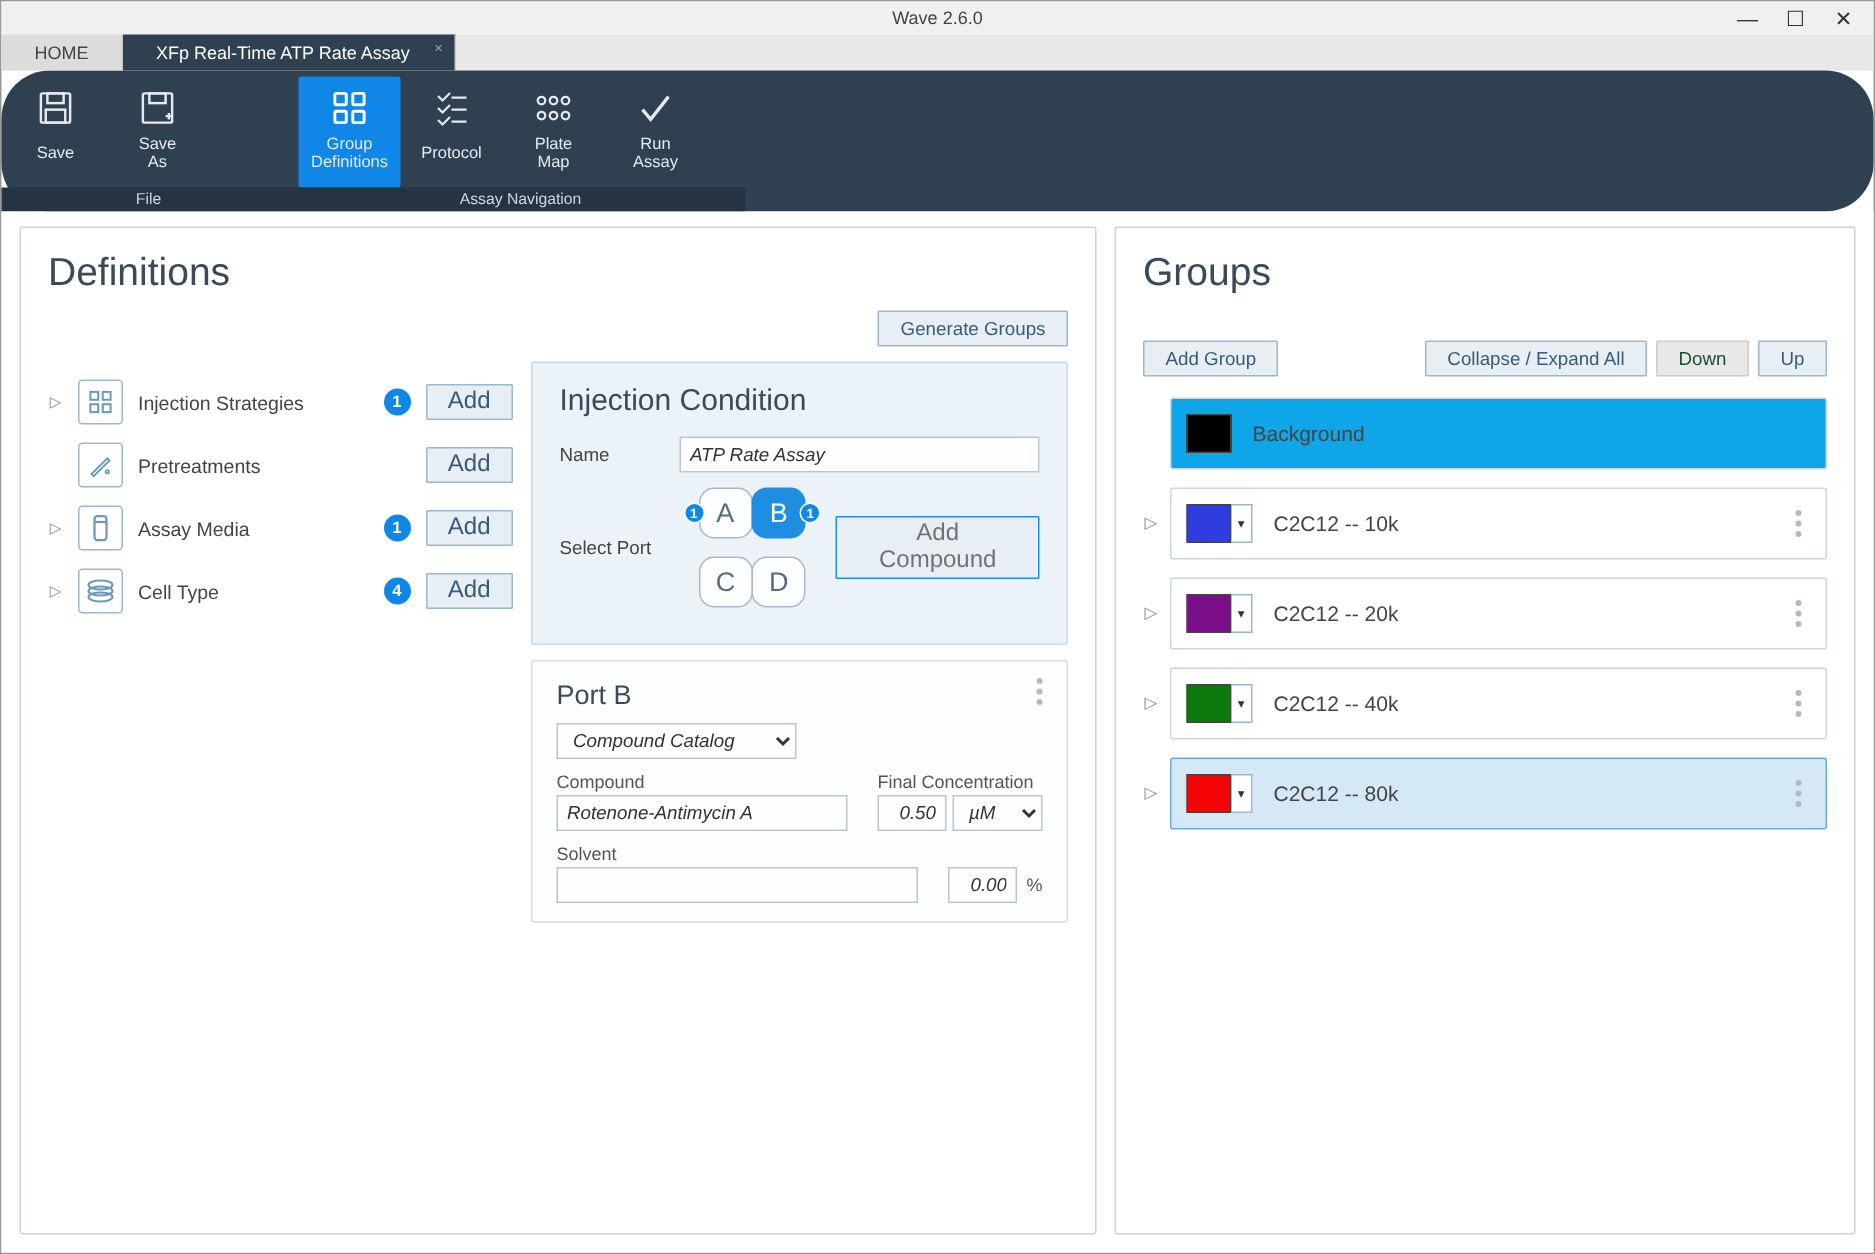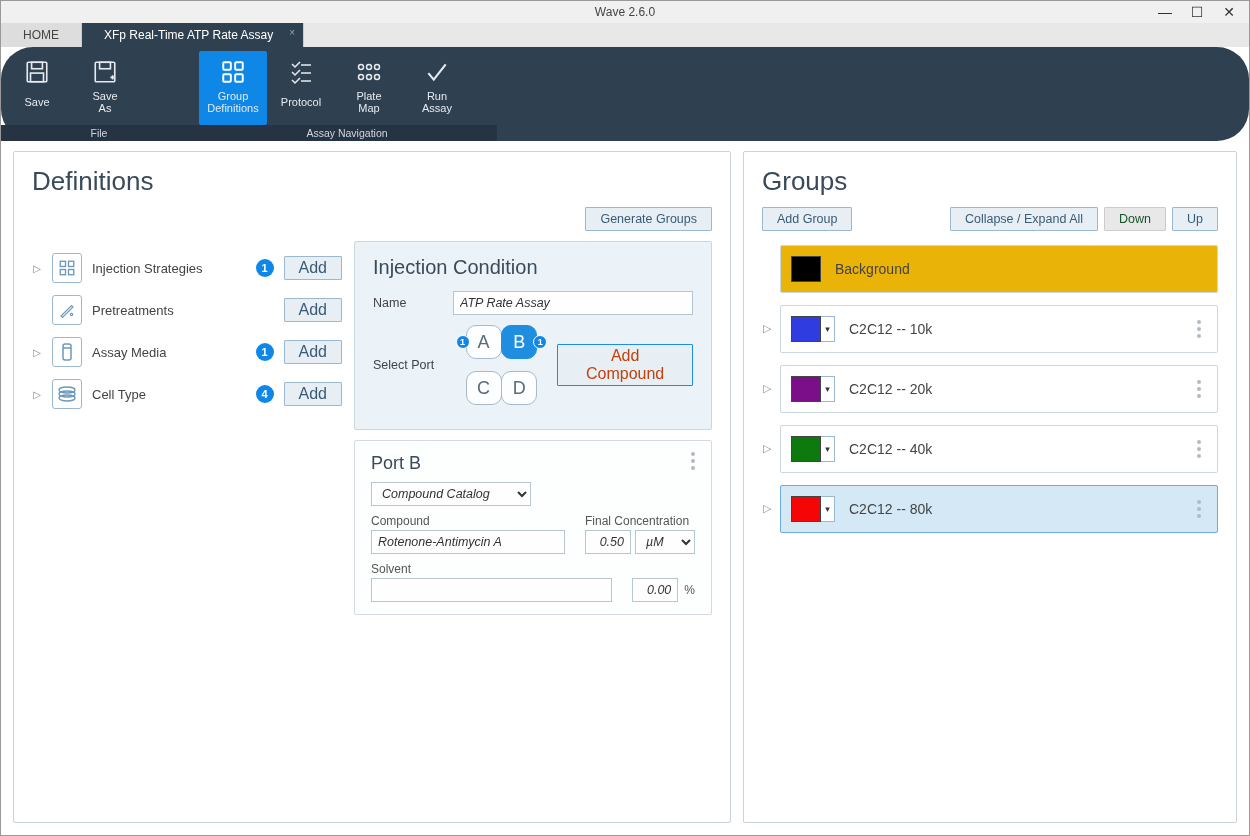--- a/index.html
+++ b/index.html
@@ -63,26 +63,26 @@
 
   .portb-card { border:1px solid #d2dbe2; background:#fdfefe; border-radius:2px; margin-top:10px; padding:12px 16px; position:relative;}
   .kebab { position:absolute; right:10px; top:10px; width:16px; height:20px; display:flex; flex-direction:column; align-items:center; justify-content:center; gap:3px; cursor:pointer;}
   .kebab span{ width:4px; height:4px; background:#b0bac3; border-radius:2px;}
   .portb-card h3{ margin:0 0 8px 0; font-size:18px; font-weight:400; color:#3a4a5a;}
   .two-col { display:flex; gap:20px;}
   .field { display:flex; flex-direction:column; font-size:12px; color:#555;}
   .field .flabel{ margin-bottom:2px;}
 
   
-  .groups-actions { display:flex; gap:6px; align-items:center; margin-bottom:14px;}
+  .groups-actions { display:flex; gap:6px; align-items:center; margin-bottom:14px;margin-top:20px;}
   .groups-actions .spacer{ flex:1;}
   .group-item { border:1px solid #c9d7e2; border-radius:2px; margin-bottom:12px; display:flex; align-items:center; height:48px; padding:0 10px; background:#fff; position:relative;}
   .group-item .caret-out { position:absolute; left:-18px; top:16px; font-size:11px; color:#888;}
   .group-item.selected{ background:#d4e8f6; border-color:#6cabda;}
-  .group-item.bg { background:#eab308;}
+  .group-item.bg { background:#0ea5e9;}
   .swatch-wrap{ display:flex; align-items:center; margin-right:14px;}
   .swatch{ width:30px; height:26px; border:1px solid #444;}
   .swatch-dd{ width:14px; height:26px; border:1px solid #9ab8cf; border-left:none; display:flex; align-items:center; justify-content:center; font-size:9px; color:#333; background:#fefeff; cursor:pointer;}
   .group-item .gname{ flex:1; font-size:14px; color:#444;}
 </style>
 </head>
 <body>
 
 <div class="window">
 
@@ -257,21 +257,21 @@
             <div class="form-row" style="align-items:center; gap:16px;">
               <label>Select Port</label>
               <div class="ports">
                 <div class="port a">A</div>
                 <div class="port b sel">B</div>
                 <div class="port c">C</div>
                 <div class="port d">D</div>
                 <div class="port-badge" style="top:10px; left:0;">1</div>
                 <div class="port-badge" style="top:10px; right:-6px;">1</div>
               </div>
-              <button class="btn small" style="border-color:#1f8ee0; color:#c2410c;">Add Compound</button>
+              <button class="btn small" style="border-color:#1f8ee0; color:#737373;">Add Compound</button>
             </div>
           </div>
 
           <div class="portb-card">
             <div class="kebab">
                 <span></span>
                 <span></span>
                 <span></span>
               </div>
             <h3>Port B</h3>

